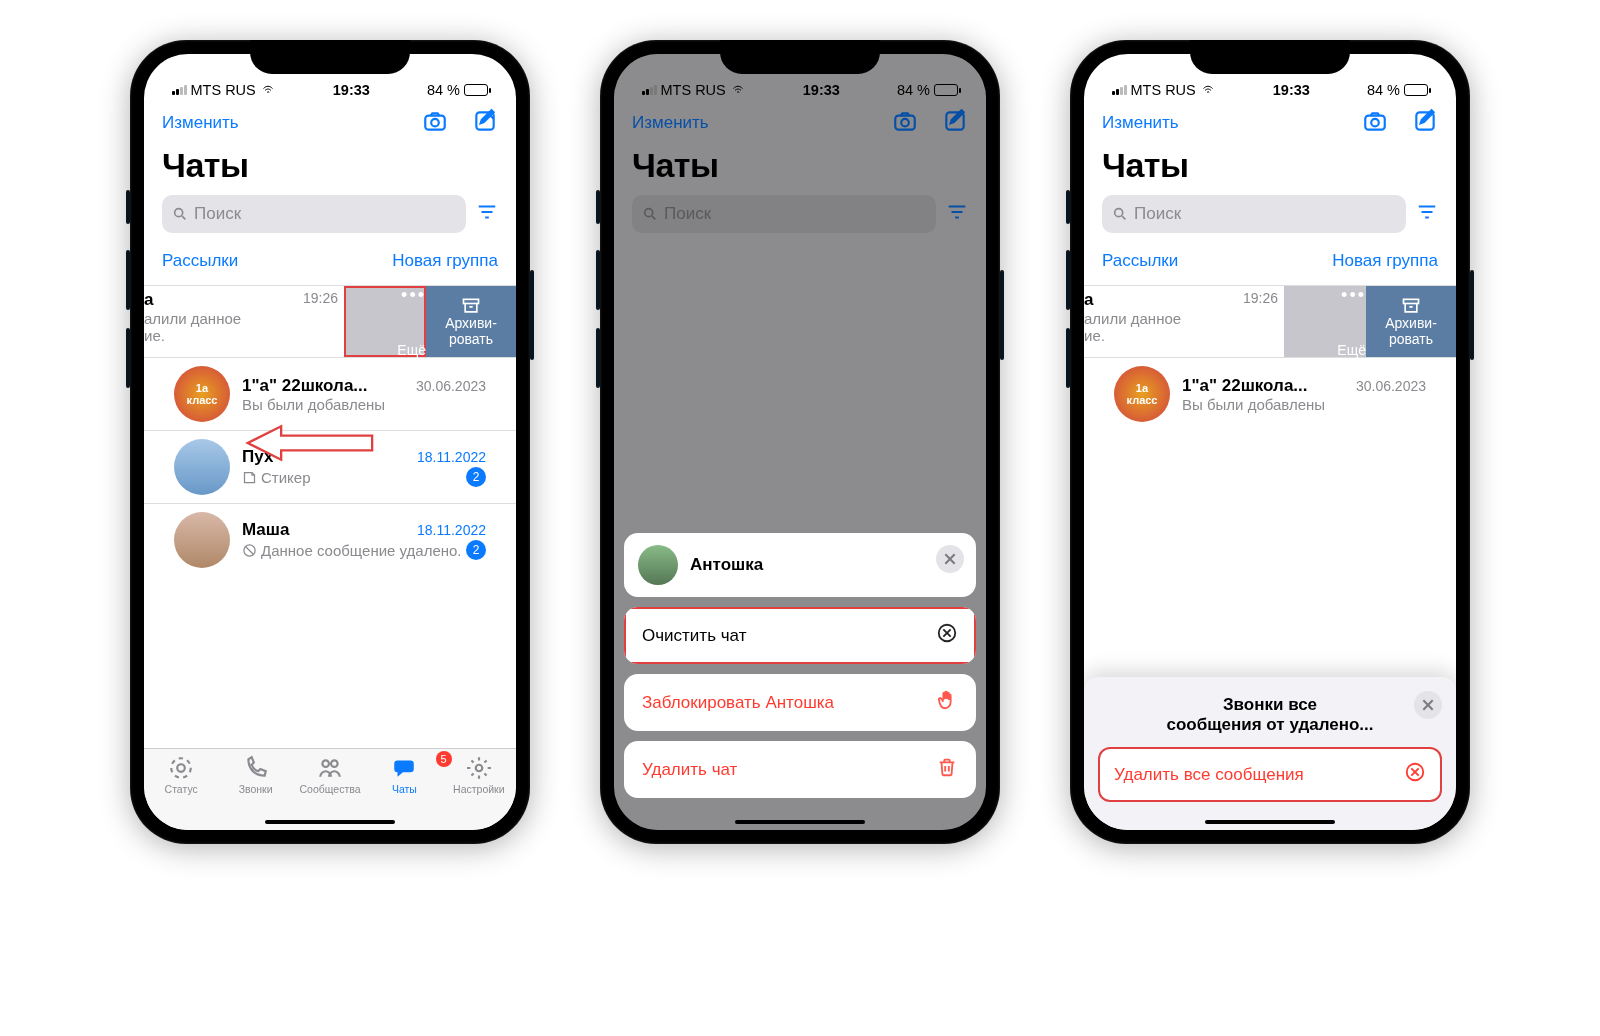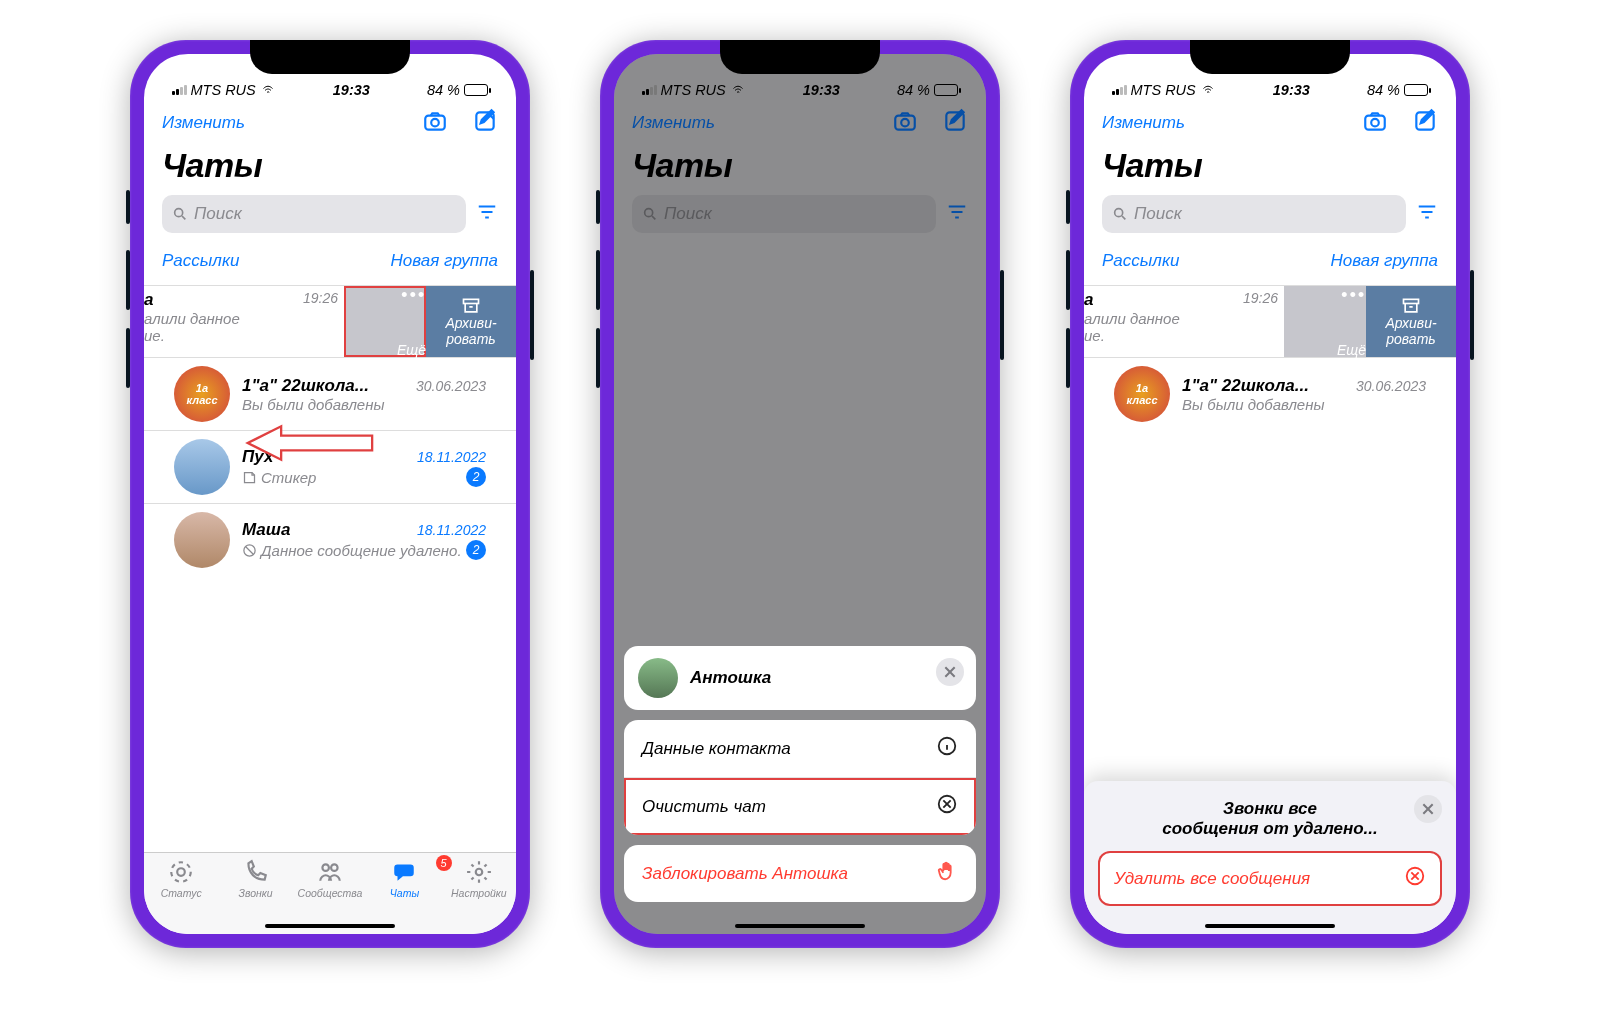--- a/index.html
+++ b/index.html
@@ -7,27 +7,26 @@
     background: #fff;
     font-family: -apple-system, BlinkMacSystemFont, "Segoe UI", Helvetica, Arial, sans-serif;
     display: flex;
     justify-content: center;
     align-items: flex-start;
     gap: 70px;
     padding: 40px 20px;
   }
   .phone {
     width: 400px;
-    height: 908px;
-    background: #6d28d9;
+    height: 804px;
+    background: #000000;
     border-radius: 56px;
     padding: 14px;
     position: relative;
     box-shadow: 0 4px 30px rgba(0,0,0,0.3), inset 0 0 3px rgba(255,255,255,0.2);
-    font-style: italic;
   }
   .phone::before {
     content: "";
     position: absolute;
     top: 0; left: 50%;
     transform: translateX(-50%);
     width: 160px; height: 34px;
     background: #000;
     border-radius: 0 0 22px 22px;
     z-index: 100;
@@ -451,40 +450,41 @@
         <div class="sheet-header">
           <div class="small-av"></div>
           <span class="name">Антошка</span>
           <span class="close-x">
             <svg width="14" height="14" viewBox="0 0 24 24" stroke="#7a7a7f" stroke-width="3.5">
                 <path d="M4 4l16 16M20 4L4 20"></path>
               </svg>
           </span>
         </div>
         <div class="sheet-group">
-          <div class="sheet-item">
-            <span>Данные контакта</span>
-            <span class="ico-right"><svg viewBox="0 0 24 24" fill="none" stroke="#000" stroke-width="2">
-                  <circle cx="12" cy="12" r="9"></circle>
-                  <path d="M12 8h0M12 11v5"></path>
-                </svg></span>
-          </div>
           <div class="sheet-item hl">
             <span>Очистить чат</span>
             <span class="ico-right"><svg viewBox="0 0 24 24" fill="none" stroke="#000" stroke-width="2">
                   <circle cx="12" cy="12" r="9"></circle>
                   <path d="M8 8l8 8M16 8l-8 8"></path>
                 </svg></span>
           </div>
         </div>
         <div class="sheet-group single">
           <div class="sheet-item red">
             <span>Заблокировать Антошка</span>
             <span class="ico-right"><svg viewBox="0 0 24 24" fill="none" stroke="#ff3b30" stroke-width="2">
                   <path d="M8 12V5a1 1 0 012 0v6M10 11V4a1 1 0 012 0v7M12 11V5a1 1 0 012 0v6M14 12V7a1 1 0 012 0v7c0 4-3 7-6 7s-5-2-6-6l-1-4c0-1 2-2 3 0l2 3"></path>
+                </svg></span>
+          </div>
+        </div>
+        <div class="sheet-group single">
+          <div class="sheet-item red">
+            <span>Удалить чат</span>
+            <span class="ico-right"><svg viewBox="0 0 24 24" fill="none" stroke="#ff3b30" stroke-width="2">
+                  <path d="M4 7h16M9 7V5a1 1 0 011-1h4a1 1 0 011 1v2M6 7l1 13a1 1 0 001 1h8a1 1 0 001-1l1-13M10 11v6M14 11v6"></path>
                 </svg></span>
           </div>
         </div>
       </div>
     </div>
     <div class="home-ind" style="bottom:6px;"></div>
   </div>
 </div>
 
 <div class="phone">

